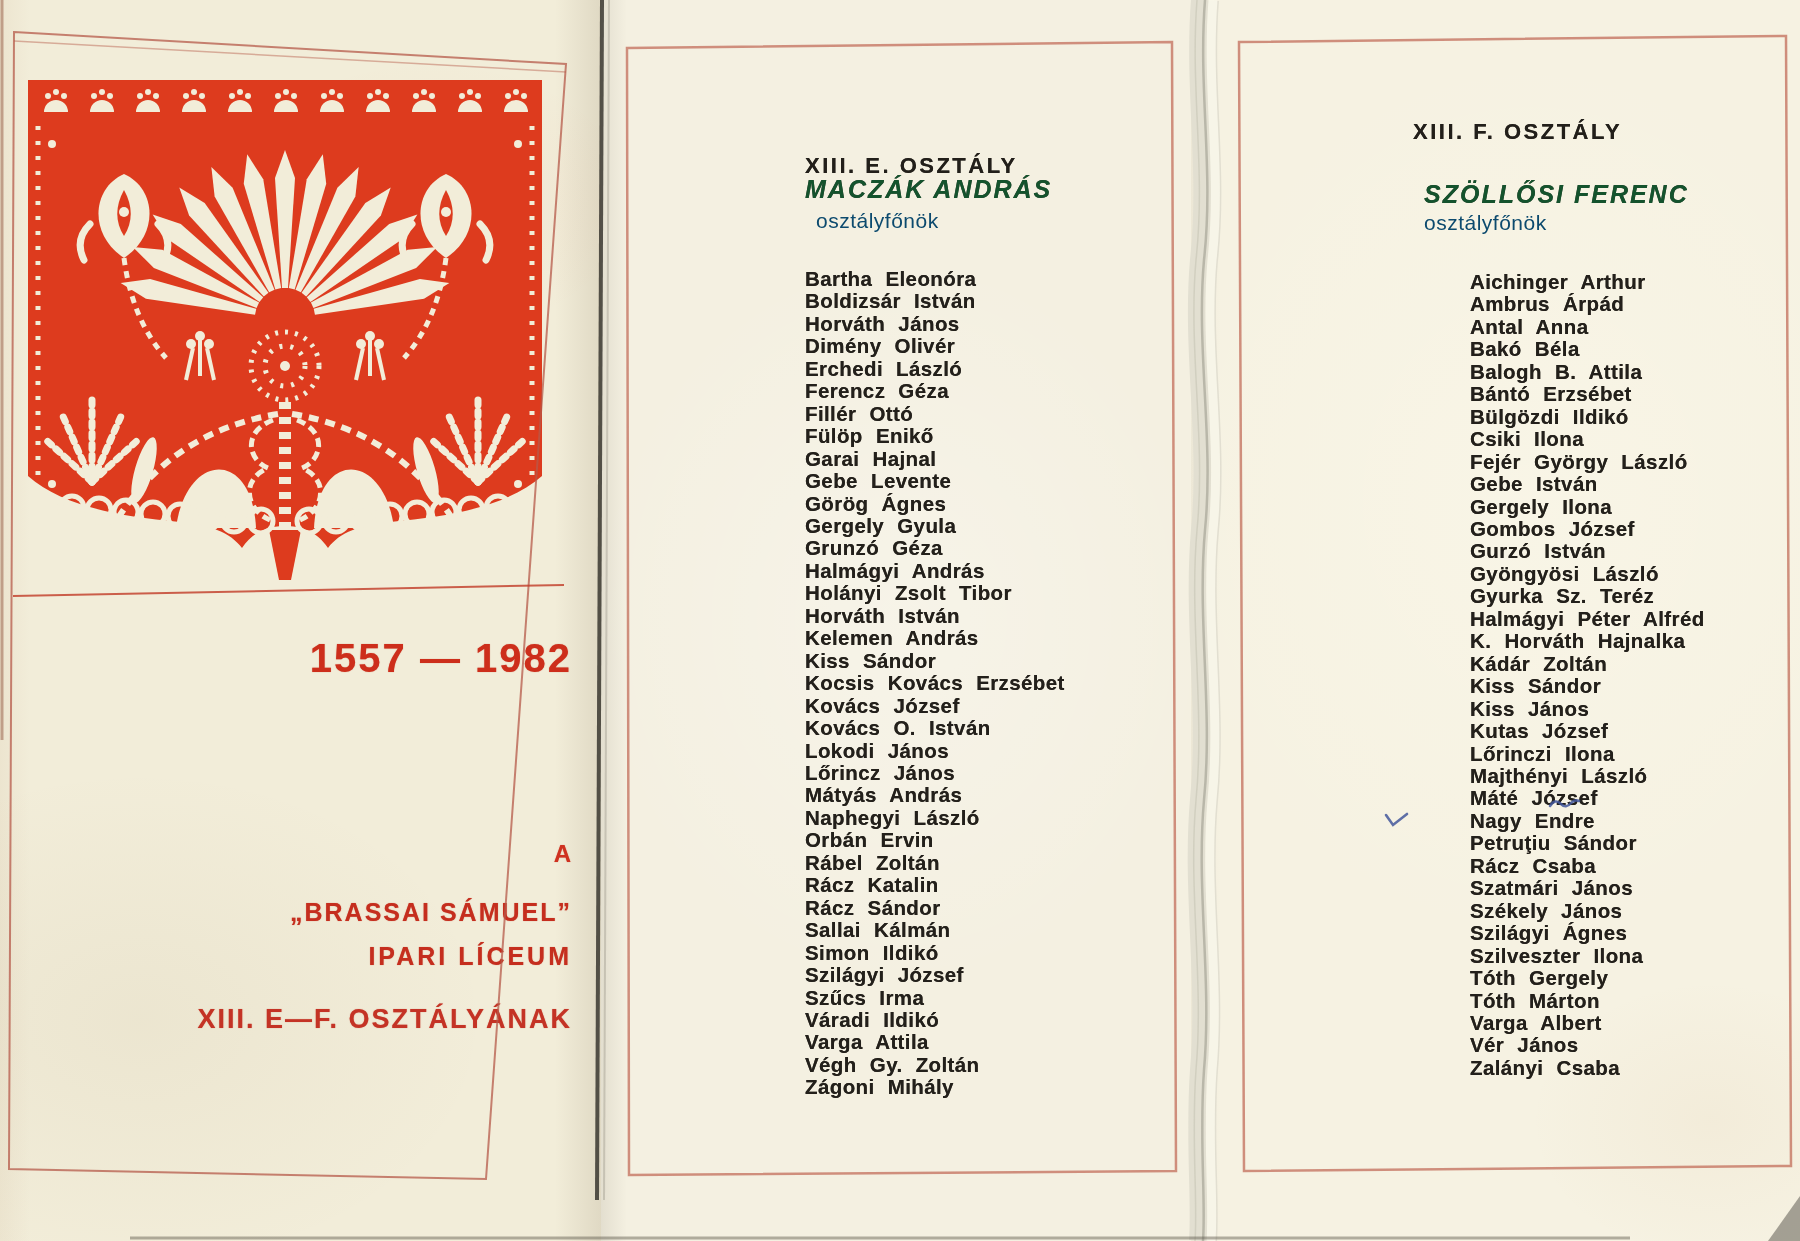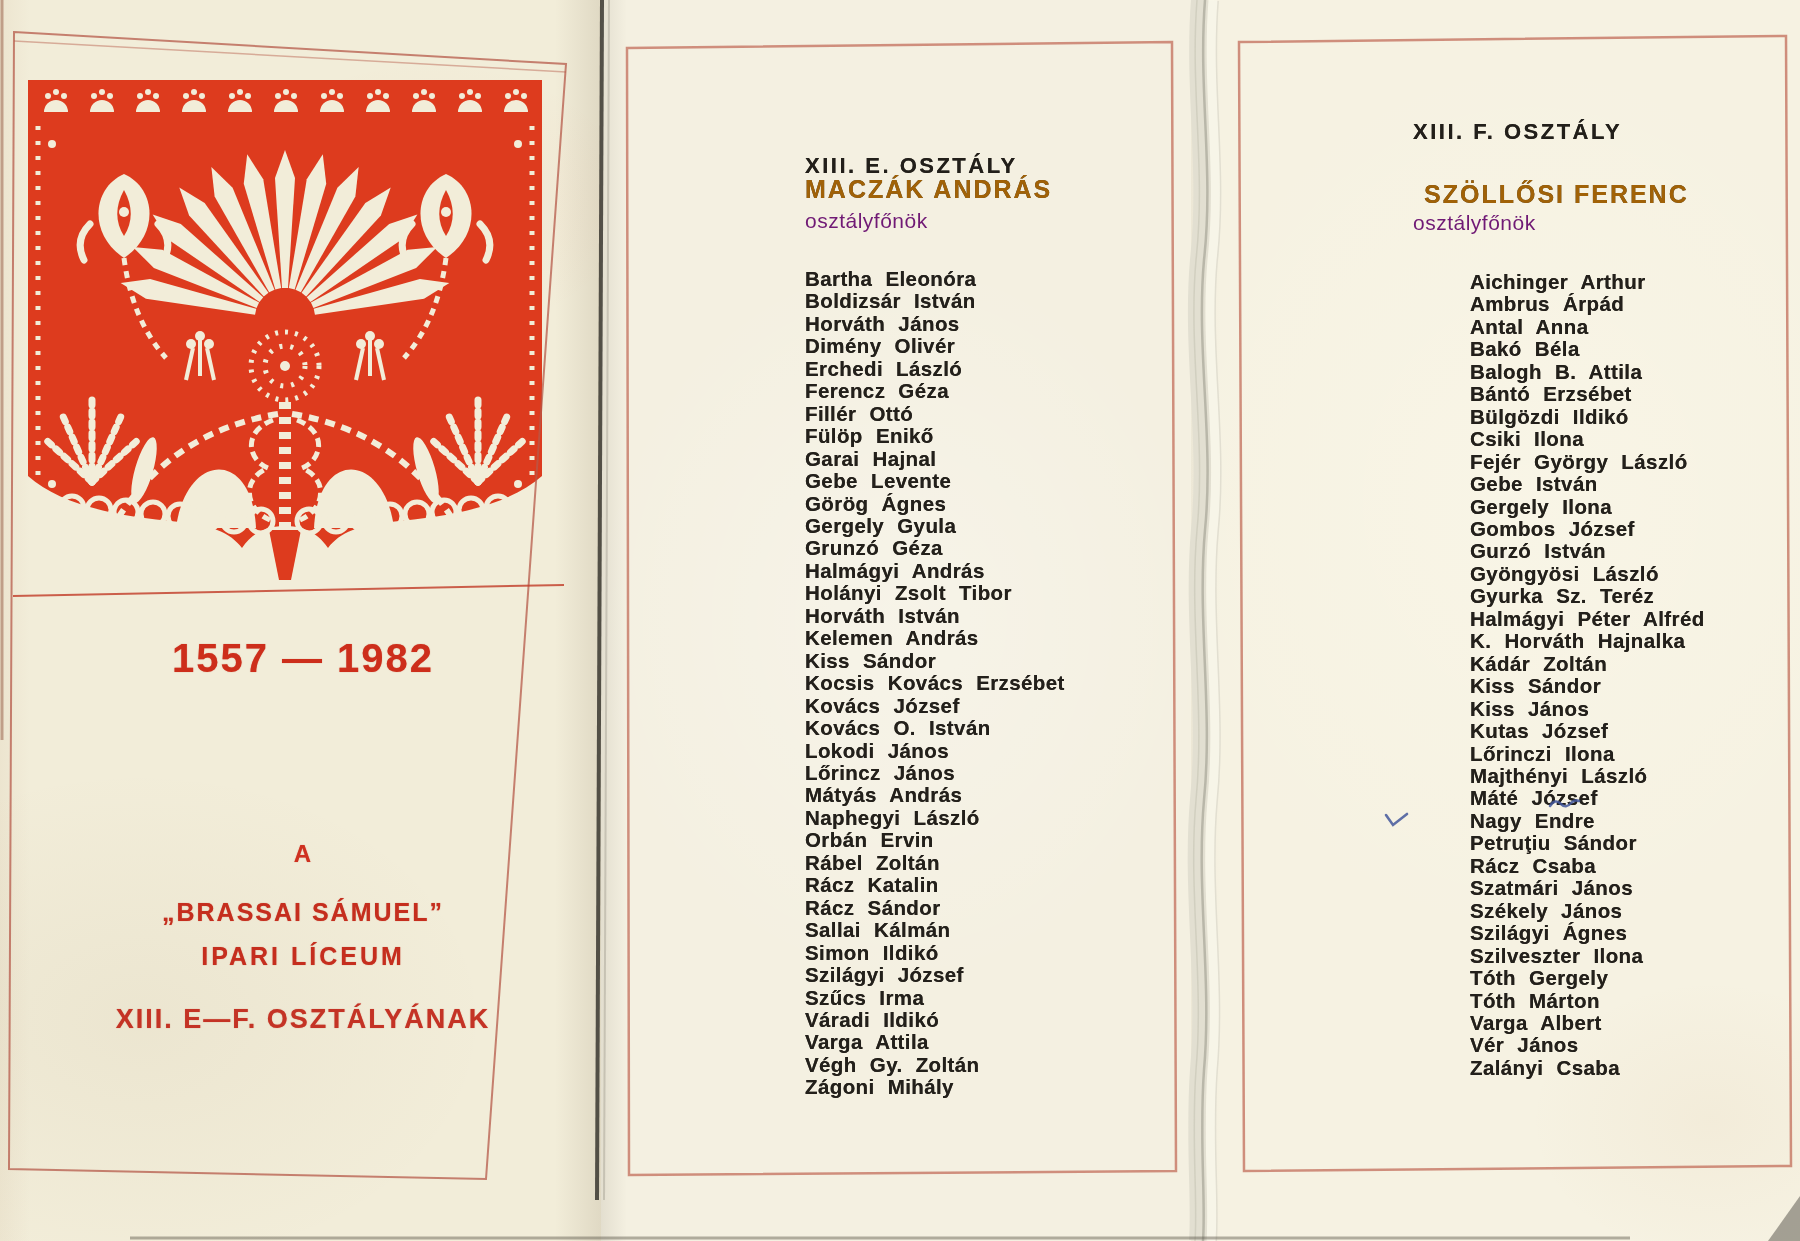--- a/index.html
+++ b/index.html
@@ -19,37 +19,37 @@
   .panel-right{left:1191px;width:609px;background:#f6f2e2;
     background-image:
       radial-gradient(500px 600px at 340px 500px, rgba(255,252,240,.3), transparent 75%),
       radial-gradient(260px 200px at 520px 1120px, rgba(180,120,60,.05), transparent 70%),
       linear-gradient(to right, rgba(120,100,70,.08), transparent 30px);}
 
   .overlay{position:absolute;left:0;top:0;pointer-events:none;}
   .ornament{position:absolute;left:28px;top:80px;}
 
   
-  .lp-text{position:absolute;left:17px;width:572px;text-align:center;font-weight:700;
+  .lp-text{position:absolute;left:0;width:572px;text-align:right;font-weight:700;
            white-space:nowrap;text-shadow:0 0 1px rgba(190,40,20,.55);}
   .lp-years  {top:636px;font-size:40px;letter-spacing:2px;color:#cd2e1b;}
   .lp-title  {top:750px;font-size:48px;letter-spacing:1px;color:#d63722;}
   .lp-article{top:840px;font-size:24px;letter-spacing:1px;color:#cf3120;}
   .lp-quote  {top:898px;font-size:25px;letter-spacing:2px;color:#c52e1e;}
   .lp-type   {top:942px;font-size:25px;letter-spacing:3px;color:#c52e1e;}
   .lp-class  {top:1004px;font-size:27px;letter-spacing:2px;color:#c43325;}
   .lp-closing{top:1064px;font-size:27px;letter-spacing:2px;color:#c43325;}
 
   
   .col-heading{position:absolute;font-weight:700;font-size:22px;letter-spacing:2.5px;
                color:#221f1a;white-space:nowrap;text-shadow:0 0 .5px rgba(20,15,10,.8);}
   .teacher{position:absolute;font-weight:700;font-size:25px;letter-spacing:2px;
-           color:#a16207;white-space:nowrap;text-shadow:0 0 .5px rgba(20,15,10,.8);}
+           color:#14532d;white-space:nowrap;text-shadow:0 0 .5px rgba(20,15,10,.8);font-style:italic;}
   .role{position:absolute;font-weight:400;font-size:21px;letter-spacing:.5px;
-        color:#701a75;white-space:nowrap;}
+        color:#0c4a6e;white-space:nowrap;margin-left:11px;}
   .students{position:absolute;font-weight:700;font-size:20.5px;line-height:22.45px;
             letter-spacing:.4px;word-spacing:7px;color:#23201b;white-space:nowrap;
             text-shadow:0 0 .5px rgba(20,15,10,.75);}
   .mid-heading{left:805px;top:117px;margin-top:36px;}  .mid-teacher{left:805px;top:175px;}
   .mid-role{left:805px;top:209px;}     .mid-students{left:805px;top:268px;}
   .r-heading{left:1413px;top:119px;}   .r-teacher{left:1424px;top:180px;}
   .r-role{left:1413px;top:211px;}      .r-students{left:1470px;top:271px;}
 
   .pen{position:absolute;opacity:.85;}
 </style>

